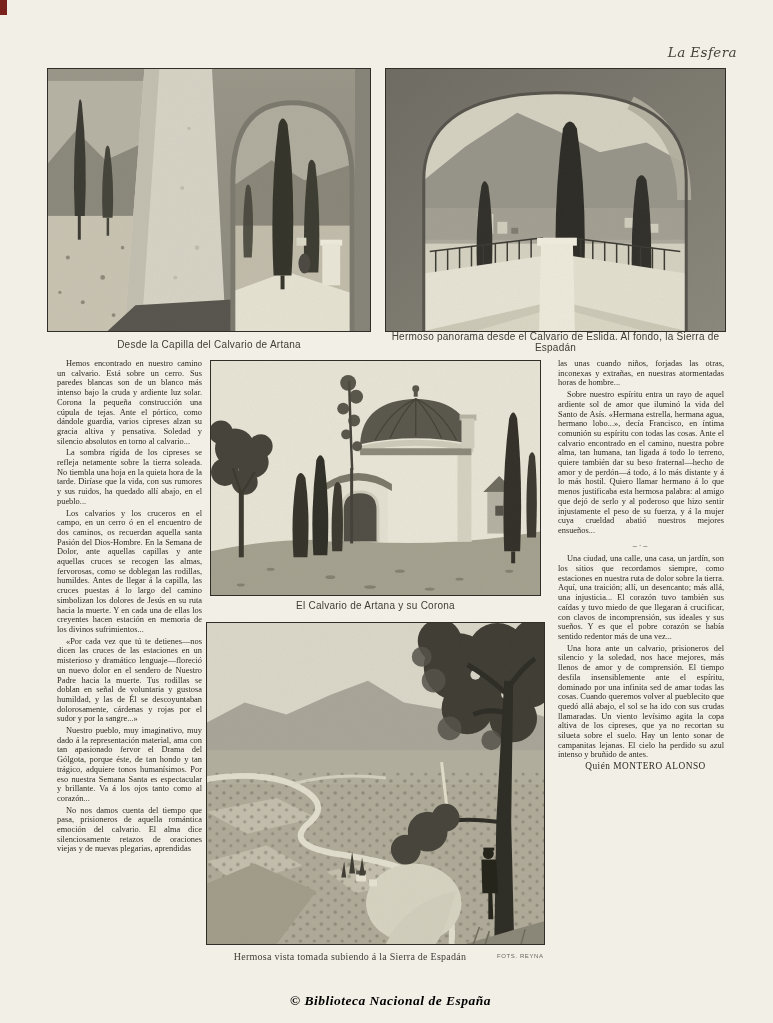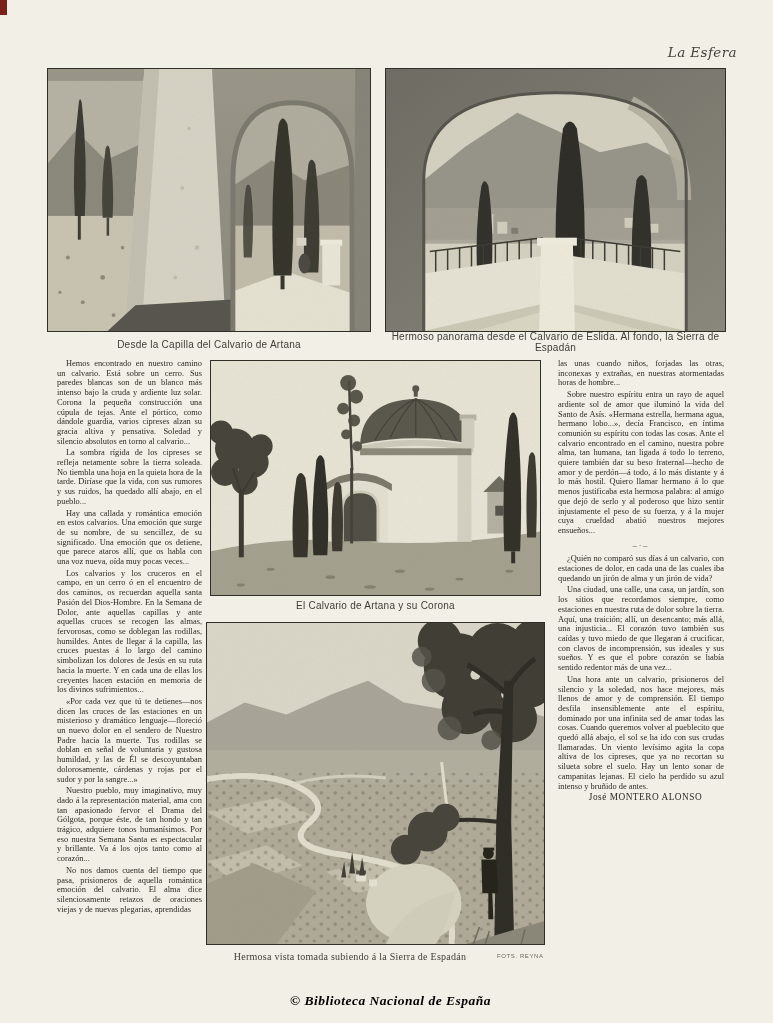--- a/index.html
+++ b/index.html
@@ -346,32 +346,30 @@
       <rect width="339" height="323" filter="url(#gr4)" opacity="0.12"></rect>
     </svg>
   </div>
 
   <div class="caption" style="left:200px; top:951px; width:300px;font-family:Liberation Serif, serif;">Hermosa vista tomada subiendo á la Sierra de Espadán</div>
   <div class="credit" style="left:497px; top:953px;">FOTS. REYNA</div>
 
   <div class="col" style="left:55px; width:149px;">
     <p>Hemos encontrado en nuestro camino un calvario. Está sobre un cerro. Sus paredes blancas son de un blanco más intenso bajo la cruda y ardiente luz solar. Corona la pequeña construcción una cúpula de tejas. Ante el pórtico, como dándole guardia, varios cipreses alzan su gracia altiva y pensativa. Soledad y silencio absolutos en torno al calvario...</p>
     <p>La sombra rígida de los cipreses se refleja netamente sobre la tierra soleada. No tiembla una hoja en la quieta hora de la tarde. Diríase que la vida, con sus rumores y sus ruidos, ha quedado allí abajo, en el pueblo...</p>
-    <p>Hay una callada y romántica emoción en estos calvarios. Una emoción que surge de su nombre, de su sencillez, de su significado. Una emoción que os detiene, que parece ataros allí, que os habla con una voz nueva, oída muy pocas veces...</p>
     <p>Los calvarios y los cruceros en el campo, en un cerro ó en el encuentro de dos caminos, os recuerdan aquella santa Pasión del Dios-Hombre. En la Semana de Dolor, ante aquellas capillas y ante aquellas cruces se recogen las almas, fervorosas, como se doblegan las rodillas, humildes. Antes de llegar á la capilla, las cruces puestas á lo largo del camino simbolizan los dolores de Jesús en su ruta hacia la muerte. Y en cada una de ellas los creyentes hacen estación en memoria de los divinos sufrimientos...</p>
     <p>«Por cada vez que tú te detienes—nos dicen las cruces de las estaciones en un misterioso y dramático lenguaje—floreció un nuevo dolor en el sendero de Nuestro Padre hacia la muerte. Tus rodillas se doblan en señal de voluntaria y gustosa humildad, y las de Él se descoyuntaban dolorosamente, cárdenas y rojas por el sudor y por la sangre...»</p>
     <p>Nuestro pueblo, muy imaginativo, muy dado á la representación material, ama con tan apasionado fervor el Drama del Gólgota, porque éste, de tan hondo y tan trágico, adquiere tonos humanísimos. Por eso nuestra Semana Santa es espectacular y brillante. Va á los ojos tanto como al corazón...</p>
     <p>No nos damos cuenta del tiempo que pasa, prisioneros de aquella romántica emoción del calvario. El alma dice silenciosamente retazos de oraciones viejas y de nuevas plegarias, aprendidas</p>
   </div>
 
   <div class="col" style="left:556px; width:170px;">
     <p class="cont">las unas cuando niños, forjadas las otras, inconexas y extrañas, en nuestras atormentadas horas de hombre...</p>
     <p>Sobre nuestro espíritu entra un rayo de aquel ardiente sol de amor que iluminó la vida del Santo de Asís. «Hermana estrella, hermana agua, hermano lobo...», decía Francisco, en íntima comunión su espíritu con todas las cosas. Ante el calvario encontrado en el camino, nuestra pobre alma, tan humana, tan ligada á todo lo terreno, quiere también dar su beso fraternal—hecho de amor y de perdón—á todo, á lo más distante y á lo más hostil. Quiero llamar hermano á lo que menos justificaba esta hermosa palabra: al amigo que dejó de serlo y al poderoso que hizo sentir injustamente el peso de su fuerza, y á la mujer cuya crueldad abatió nuestros mejores ensueños...</p>
     <div class="divider">–·–</div>
-    <p>¿Quién no comparó sus días á un calvario, con estaciones de dolor, en cada una de las cuales iba quedando un jirón de alma y un jirón de vida?</p>
     <p>Una ciudad, una calle, una casa, un jardín, son los sitios que recordamos siempre, como estaciones en nuestra ruta de dolor sobre la tierra. Aquí, una traición; allí, un desencanto; más allá, una injusticia... El corazón tuvo también sus caídas y tuvo miedo de que llegaran á crucificar, con clavos de incomprensión, sus ideales y sus sueños. Y es que el pobre corazón se había sentido redentor más de una vez...</p>
     <p>Una hora ante un calvario, prisioneros del silencio y la soledad, nos hace mejores, más llenos de amor y de comprensión. El tiempo desfila insensiblemente ante el espíritu, dominado por una infinita sed de amar todas las cosas. Cuando queremos volver al pueblecito que quedó allá abajo, el sol se ha ido con sus crudas llamaradas. Un viento levísimo agita la copa altiva de los cipreses, que ya no recortan su silueta sobre el suelo. Hay un lento sonar de campanitas lejanas. El cielo ha perdido su azul intenso y bruñido de antes.</p>
-    <p class="byline">José MONTERO ALONSO</p>
+    <p class="byline">Quién MONTERO ALONSO</p>
   </div>
 
   <div class="watermark">© Biblioteca Nacional de España</div>
 
 </div>
 
 </body></html>

